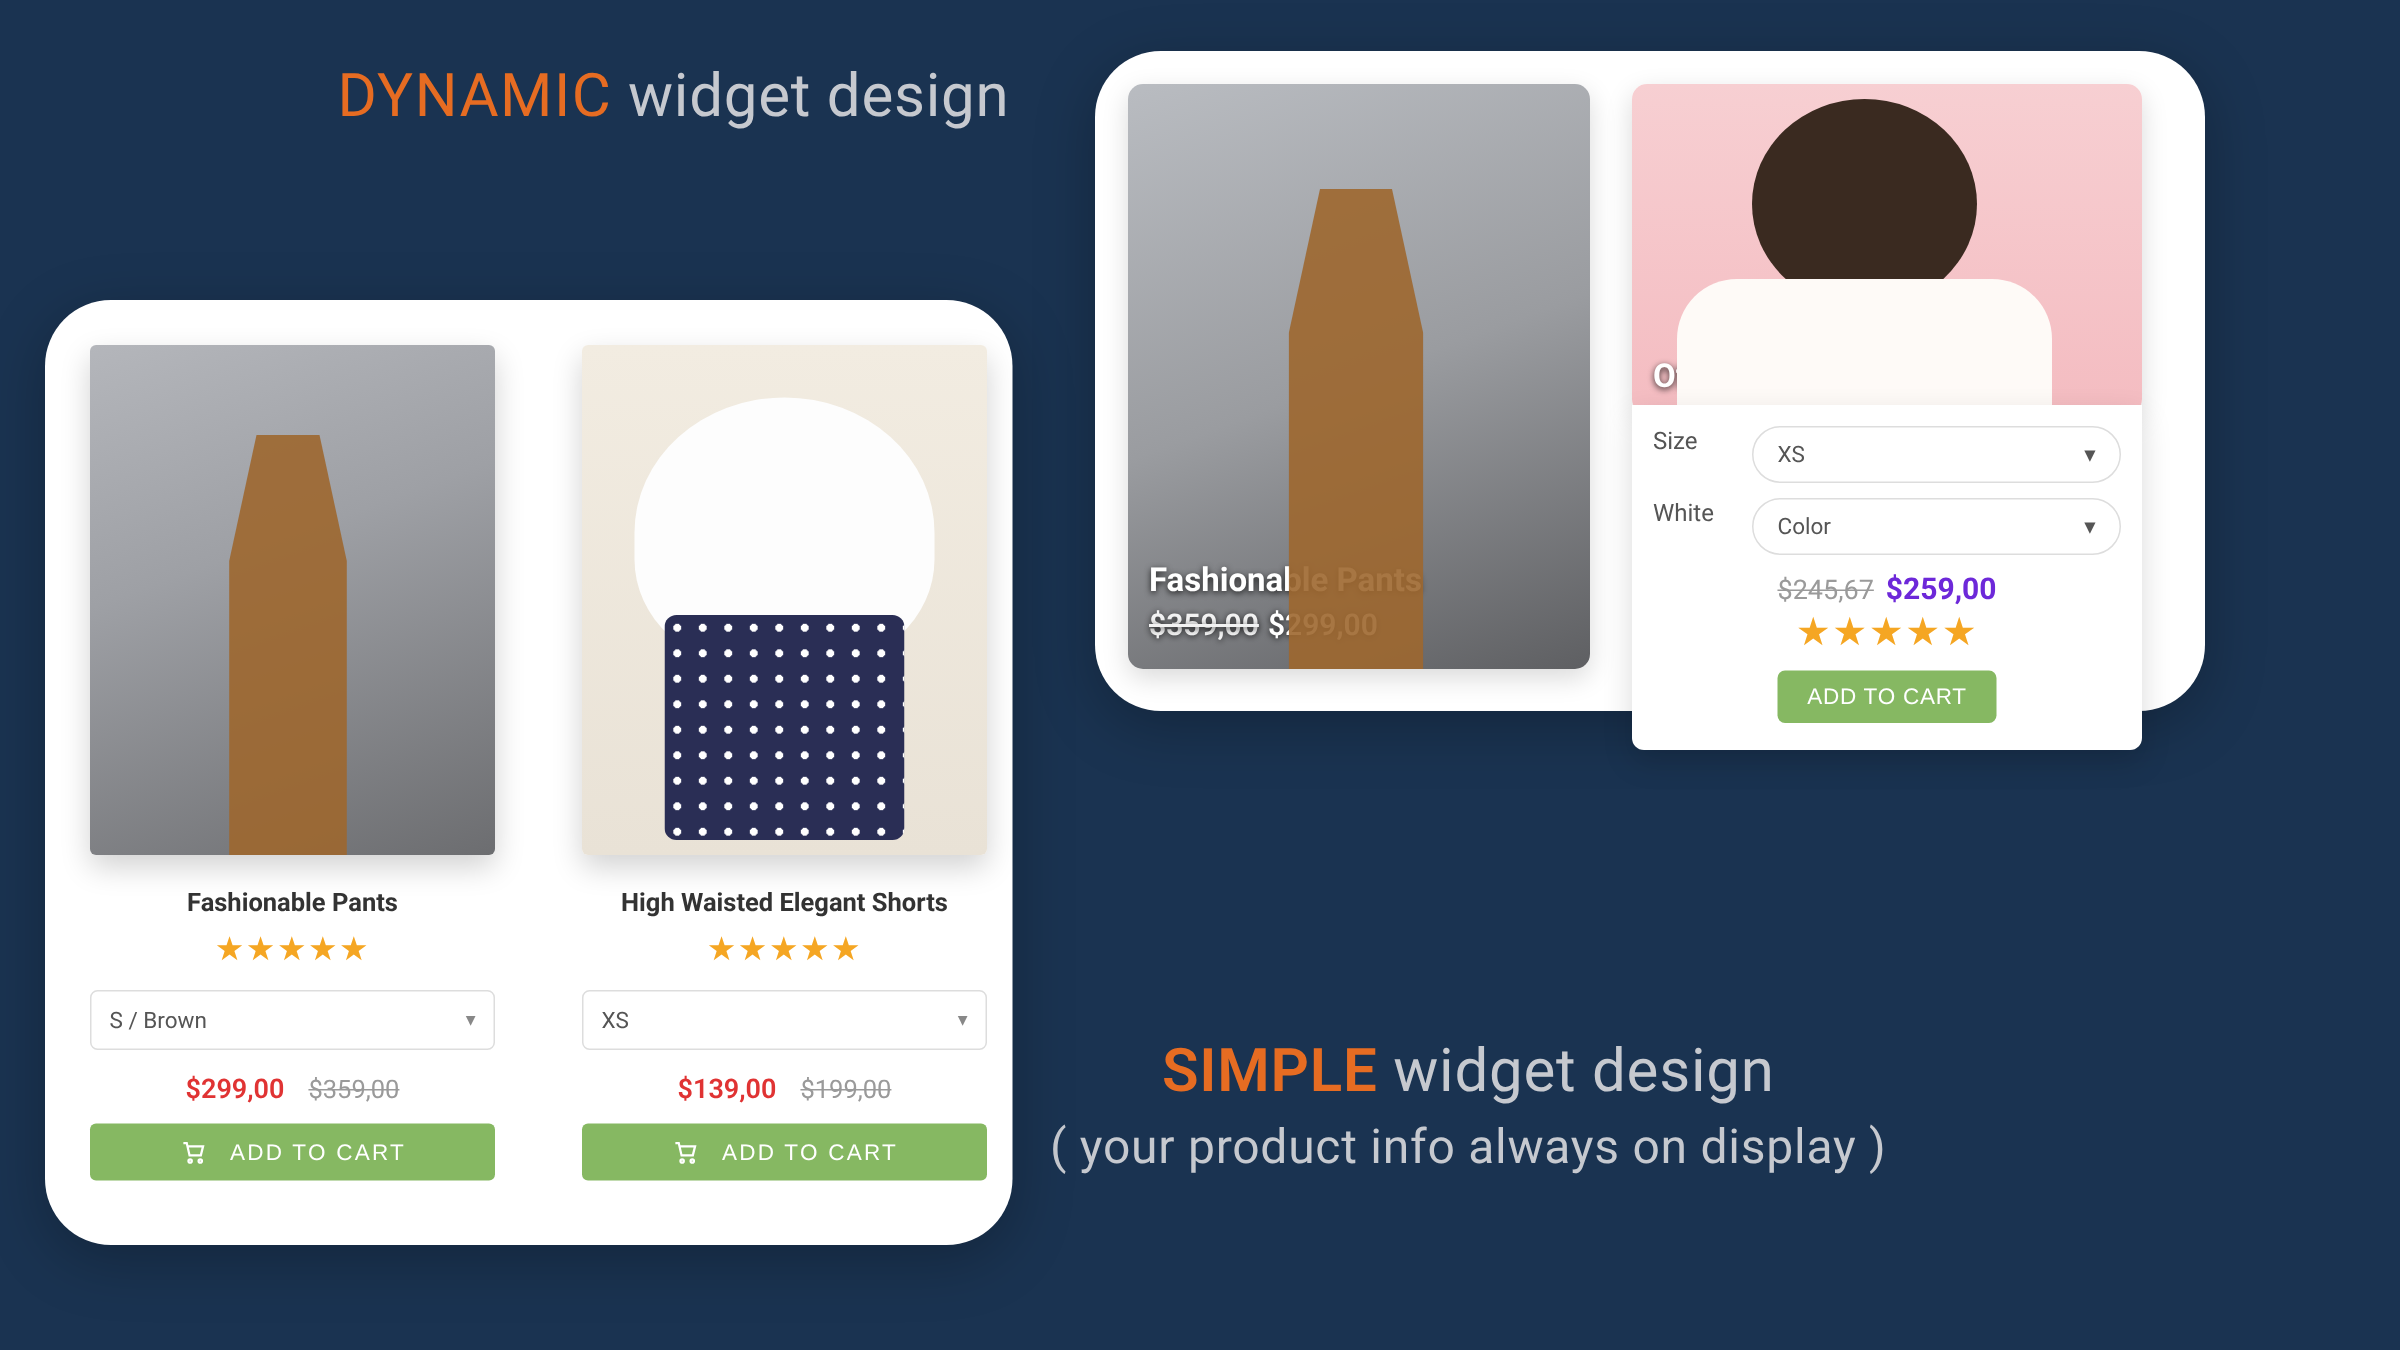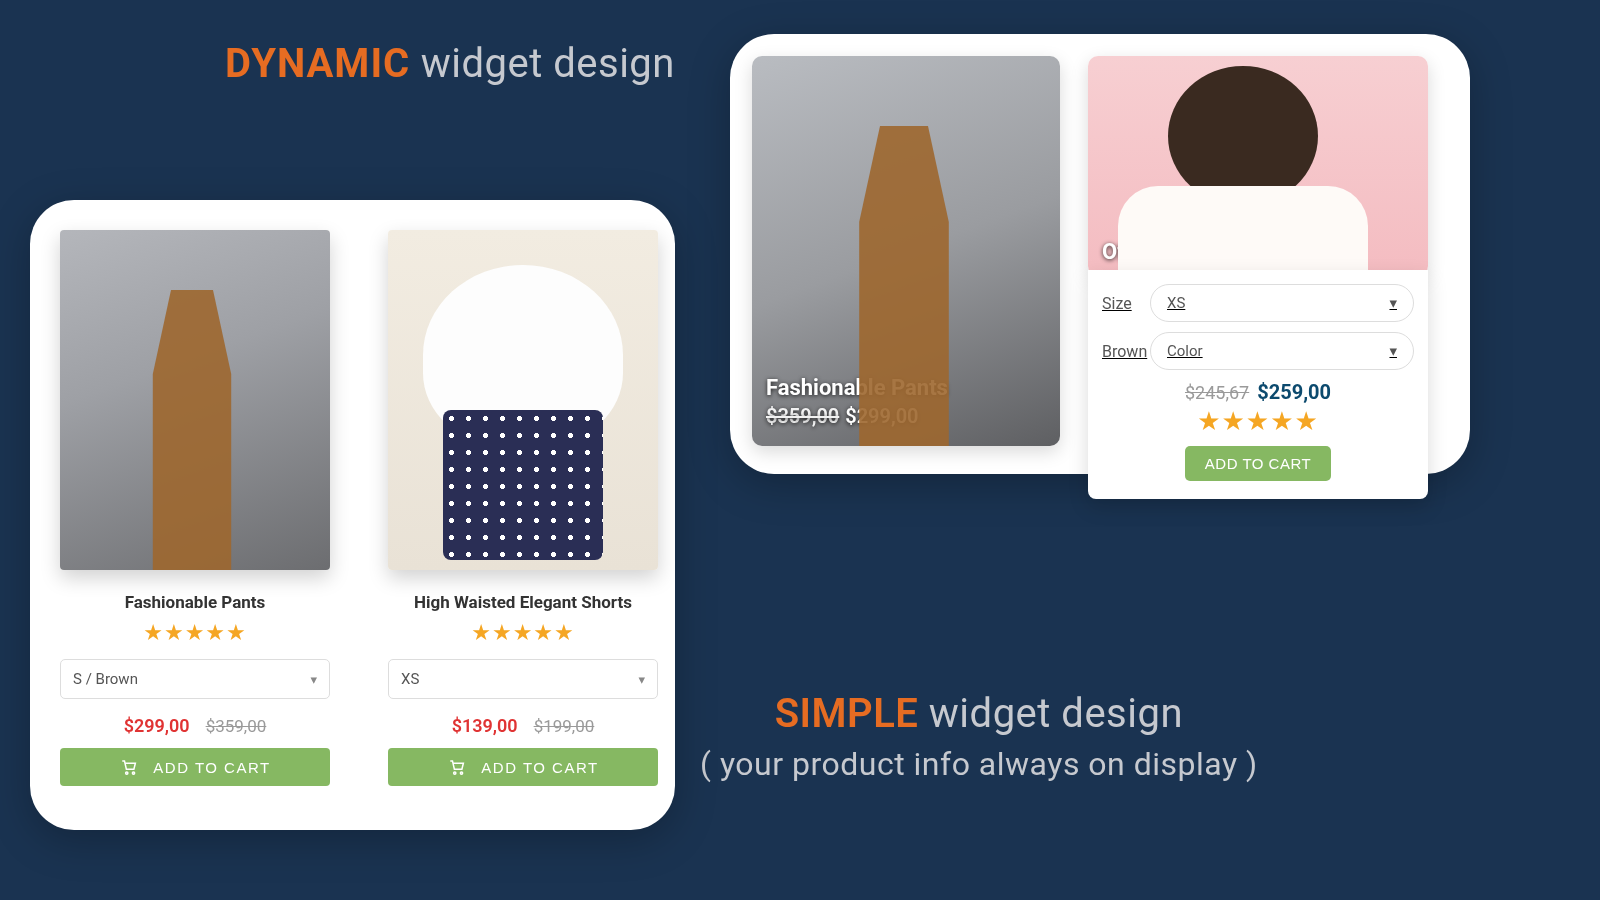--- a/index.html
+++ b/index.html
@@ -15,21 +15,21 @@
   
   .heading-dynamic {
     position: absolute;
     left: 225px;
     top: 40px;
     font-size: 40px;
     font-weight: 400;
     color: #c6c9cf;
     letter-spacing: 0.5px;
   }
-  .heading-dynamic .accent { color: #e66c22; font-weight: 700; letter-spacing: 1px; }
+  .heading-dynamic .accent { color: #e66c22; font-weight: 400; letter-spacing: 1px; }
   .heading-dynamic .sub { display:block; font-size: 38px; color: #c6c9cf; margin-top: 6px; letter-spacing: 1px;}
 
   .heading-simple {
     position: absolute;
     left: 700px;
     top: 690px;
     font-size: 40px;
     font-weight: 400;
     color: #c6c9cf;
     letter-spacing: 0.5px;
@@ -183,45 +183,44 @@
     background:#fff;
     border-radius: 0 0 8px 8px;
     box-shadow: 0 8px 20px rgba(0,0,0,0.15);
     padding: 14px 14px 18px;
     margin-top:-6px;
     position:relative;
     z-index:2;
   }
   .opt-row {
     display:flex;
-    align-items:center;
-    gap: 2px;
+    align-items:flex-start;
+    gap: 20px;
     margin-bottom: 10px;
-    text-decoration: underline;
   }
   .opt-row label { width:46px; font-size:16px; color:#555;}
   .opt-row .sel {
     flex:1;
     height:38px;
     border:1px solid #ddd;
     border-radius: 20px;
     padding: 0 16px;
     display:flex;
     align-items:center;
     justify-content:space-between;
     font-size:15px;
     color:#555;
   }
   .price-center {
     text-align:center;
     margin-top:6px;
     font-size:20px;
   }
   .price-center .was { color:#9a9a9a; text-decoration: line-through; margin-right:8px; font-size:18px;}
-  .price-center .now { font-weight:700; color:#0c4a6e;}
+  .price-center .now { font-weight:700; color:#6d28d9;}
   .stars-center { text-align:center; color:#f5a623; font-size:26px; margin-top:2px; letter-spacing:1px;}
   .btn-add2 {
     display:block;
     margin: 10px auto 0;
     padding: 9px 20px;
     background:#86b862;
     color:#fff;
     border:none;
     border-radius:5px;
     font-size:15px;
@@ -304,21 +303,21 @@
     </div>
     <div class="options-box">
       <div class="opt-row">
         <label>Size</label>
         <div class="sel">
           <span>XS</span>
           <span class="chev">▾</span>
         </div>
       </div>
       <div class="opt-row">
-        <label>Brown</label>
+        <label>White</label>
         <div class="sel">
           <span>Color</span>
           <span class="chev">▾</span>
         </div>
       </div>
       <div class="price-center">
         <span class="was">$245,67</span><span class="now">$259,00</span>
       </div>
       <div class="stars-center">★★★★★</div>
       <button class="btn-add2">

